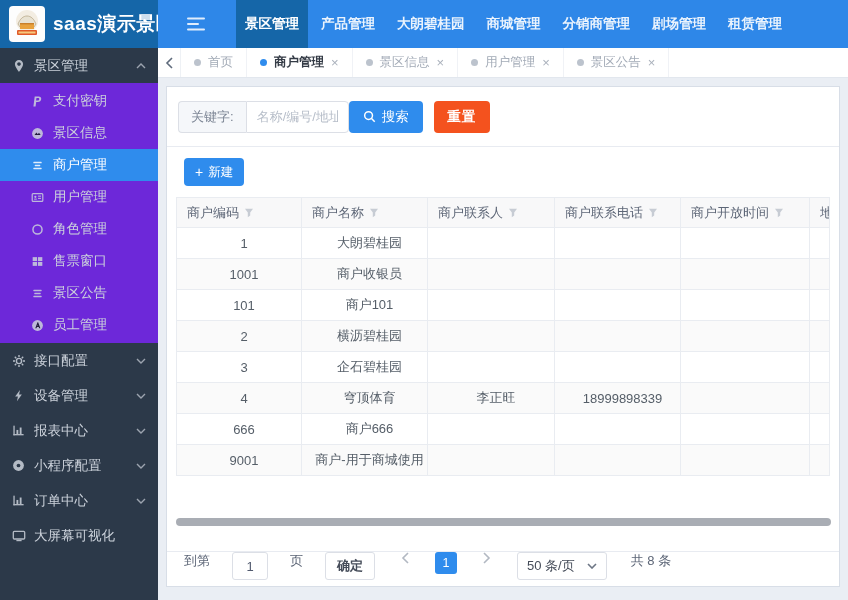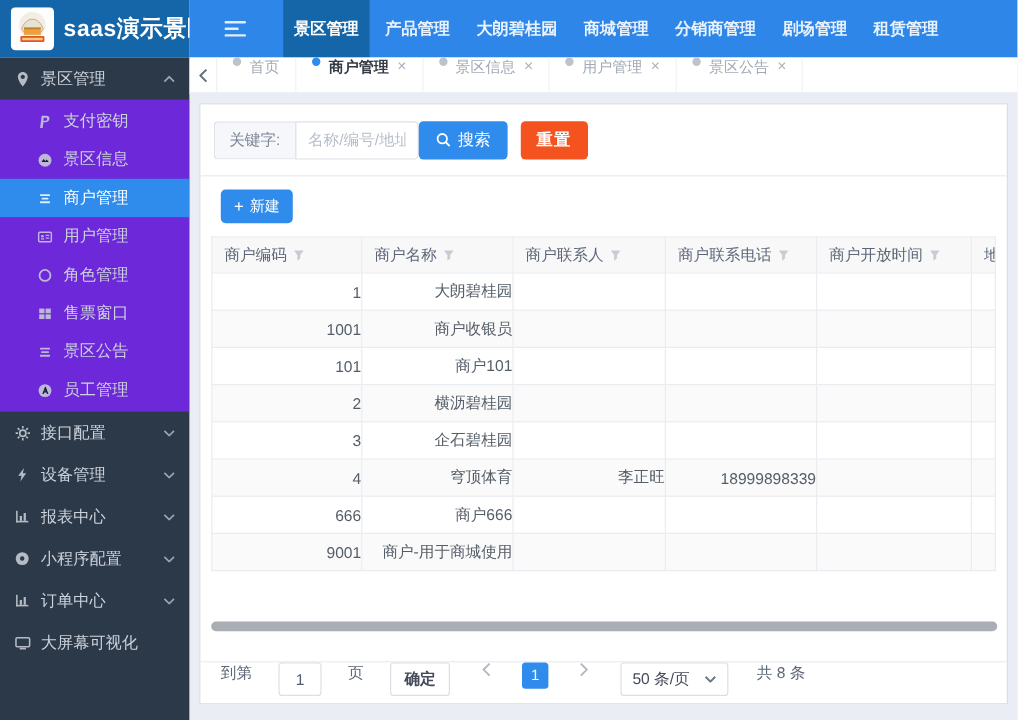--- a/index.html
+++ b/index.html
@@ -28,21 +28,21 @@
   .submenu .side-row { height:32px; padding-left:30px; }
   .side-row.active { background:#2f8ced; color:#fff; }
   .ic { width:15px; height:15px; flex:none; display:flex; align-items:center; justify-content:center; opacity:.85; }
   .ic svg { display:block; }
   .chev { flex:none; opacity:.7; display:flex; }
 
   
   .content { flex:1; display:flex; flex-direction:column; min-width:0; background:#eaeef4; }
   .tabbar { height:30px; flex:none; background:#fff; border-bottom:1px solid #e2e7ee; display:flex; align-items:stretch; }
   .tab-arrow { width:23px; flex:none; display:flex; align-items:center; justify-content:center; border-right:1px solid #eef1f5; cursor:pointer; }
-  .tab { display:flex; align-items:flex-start; gap:7px; padding:0 13px; border-right:1px solid #f0f2f6; font-size:12.5px; color:#a2aab6; cursor:pointer; white-space:nowrap; }
+  .tab { display:flex; align-items:center; gap:7px; padding:0 13px; border-right:1px solid #f0f2f6; font-size:12.5px; color:#a2aab6; cursor:pointer; white-space:nowrap; }
   .dot { width:7px; height:7px; border-radius:50%; background:#bcc3cd; flex:none; }
   .tab.active .dot { background:#2f8ced; }
   .tab.active .tab-label { color:#343b46; font-weight:bold; }
   .tab-close { font-size:13px; color:#a9b0bb; line-height:1; cursor:pointer; }
 
   .panel-wrap { flex:1; padding:8px 8px 13px 8px; min-height:0; }
   .panel { height:100%; background:#fff; border:1px solid #d8dee7; display:flex; flex-direction:column; }
 
   
   .search-row { height:60px; flex:none; border-bottom:1px solid #e8ebf1; display:flex; align-items:center; padding:0 11px; }
@@ -54,21 +54,21 @@
   .btn-reset { margin-left:11px; width:56px; height:32px; background:#f4521e; font-size:13.5px; font-weight:bold; letter-spacing:1px; }
 
   
   .toolbar { height:50px; flex:none; display:flex; align-items:center; padding:0 9px; }
   .btn-new { height:28px; padding:0 11px; background:#2f8ced; font-size:12.5px; gap:5px; margin-left:8px; }
   .plus-glyph { font-size:14px; line-height:1; }
 
   
   .table-wrap { padding:0 9px; flex:none; }
   table { width:100%; border-collapse:collapse; table-layout:fixed; }
-  th,td { border:1px solid #e9ecf1; text-align:right; padding:0 0 0 10px; white-space:nowrap; overflow:hidden; }
+  th,td { border:1px solid #e9ecf1; text-align:center; padding:0 0 0 10px; white-space:nowrap; overflow:hidden; }
   th { height:30px; background:#f8f8f9; color:#5d6677; font-weight:normal; font-size:13px; }
   td { height:31px; color:#555e68; font-size:13px; background:#fff; }
   tbody tr:nth-child(even) td { background:#fafafa; }
   .th-inner { display:flex; align-items:center; gap:5px; }
   .funnel { flex:none; display:flex; cursor:pointer; }
 
   .v-spacer { flex:1; }
   .hscroll { flex:none; height:8px; margin:0 8px 25px 9px; background:#a9adb4; border-radius:4px; cursor:pointer; }
 
   

